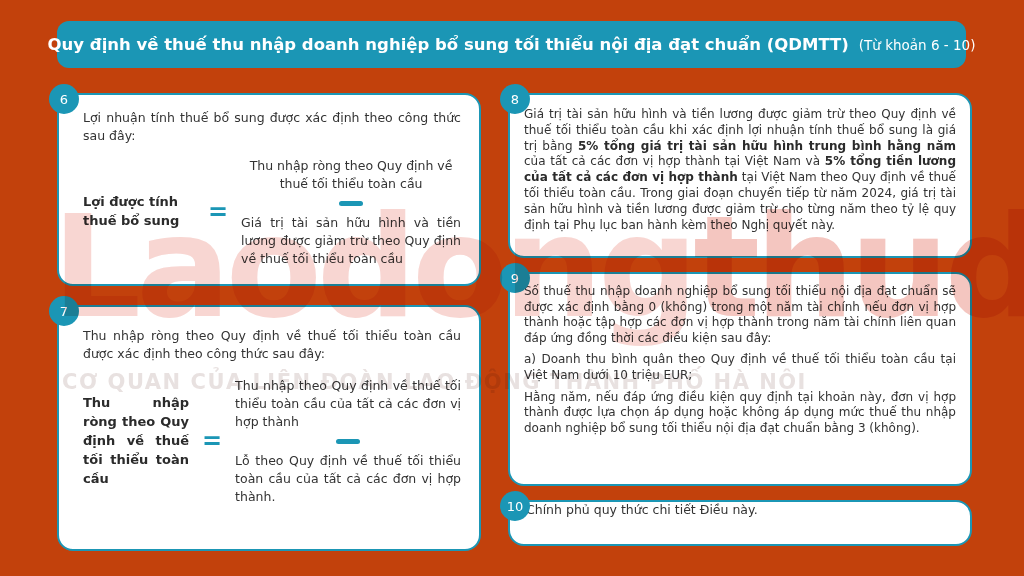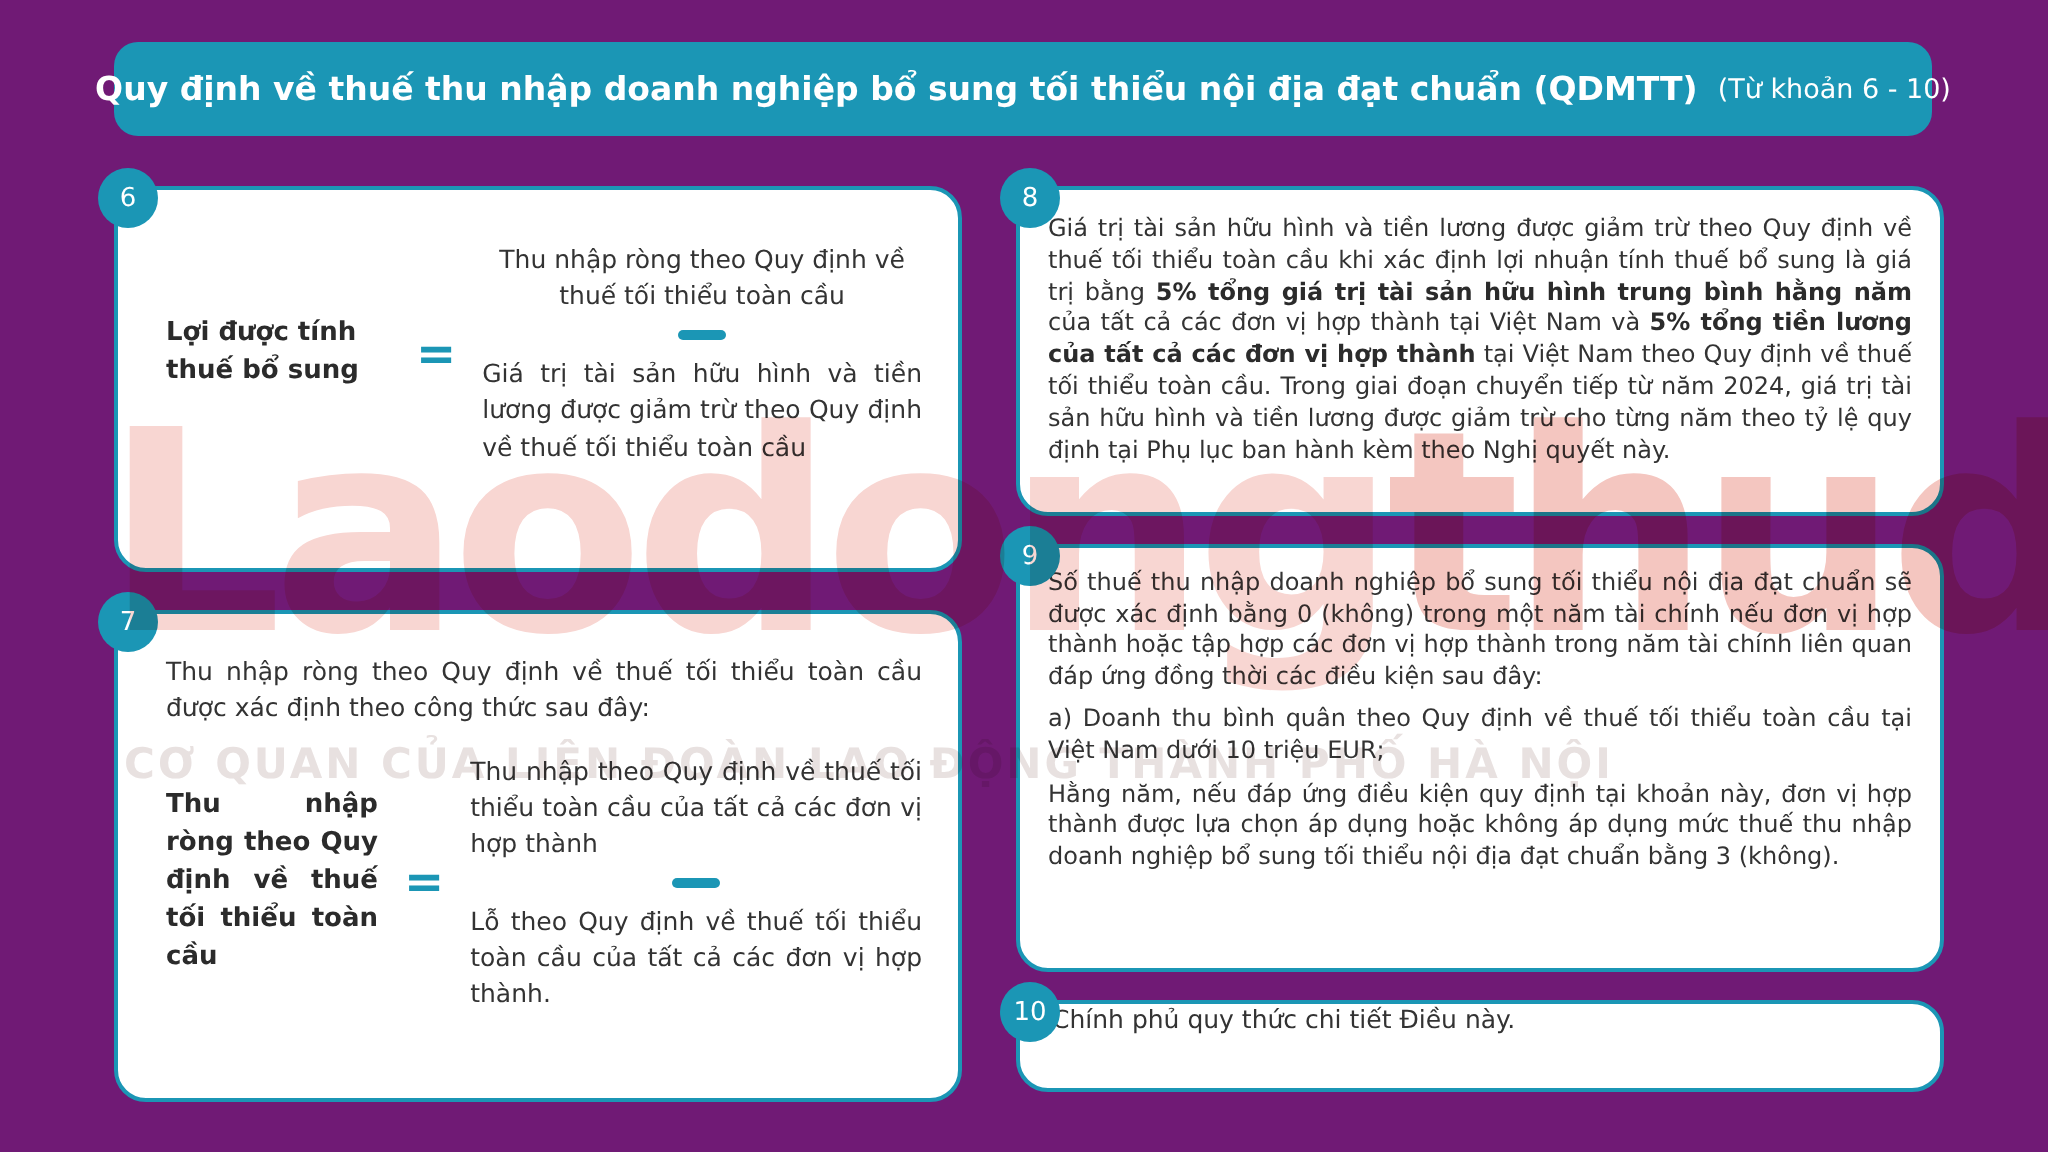--- a/index.html
+++ b/index.html
@@ -1,19 +1,19 @@
 <!DOCTYPE html>
 <html><head>
 <meta charset="utf-8">
 <style>
   * { margin:0; padding:0; box-sizing:border-box; }
   html,body { width:1024px; height:576px; }
   body { font-family:"DejaVu Sans", sans-serif; background:#ffffff; }
 
-  .canvas { position:relative; width:1024px; height:576px; background:#701a75; overflow:hidden; color:#333; }
+  .canvas { position:relative; width:1024px; height:576px; background:#c2410c; overflow:hidden; color:#333; }
 
   .header {
     position:absolute; left:57px; top:21px; width:909px; height:47px;
     background:#1b96b5; border-radius:12px;
     display:flex; align-items:center; justify-content:center; gap:10px;
     color:#fff; white-space:nowrap;
   }
   .header .title { font-weight:bold; font-size:16.5px; }
   .header .subtitle { font-size:13.5px; font-weight:normal; }
 
@@ -74,20 +74,21 @@
 
 <div class="canvas">
 
   <div class="header">
     <span class="title">Quy định về thuế thu nhập doanh nghiệp bổ sung tối thiểu nội địa đạt chuẩn (QDMTT)</span>
     <span class="subtitle">(Từ khoản 6 - 10)</span>
   </div>
 
   <div class="box" id="box6">
     <div class="badge">6</div>
+    <div class="intro">Lợi nhuận tính thuế bổ sung được xác định theo công thức sau đây:</div>
     <div class="formula">
       <div class="f-label">Lợi được tính thuế bổ sung</div>
       <div class="f-eq">=</div>
       <div class="fraction">
         <div class="fr-top">Thu nhập ròng theo Quy định về thuế tối thiểu toàn cầu</div>
         <div class="fr-dash"></div>
         <div class="fr-bottom">Giá trị tài sản hữu hình và tiền lương được giảm trừ theo Quy định về thuế tối thiểu toàn cầu</div>
       </div>
     </div>
   </div>

